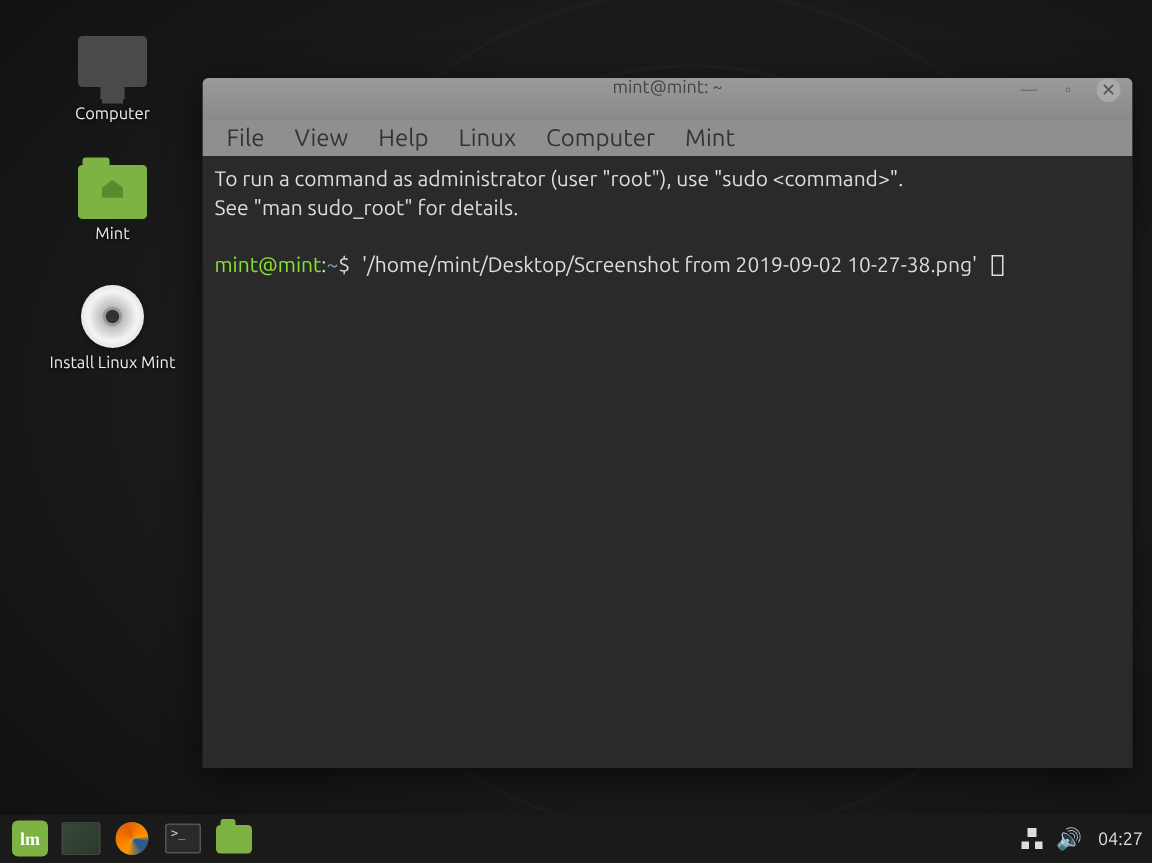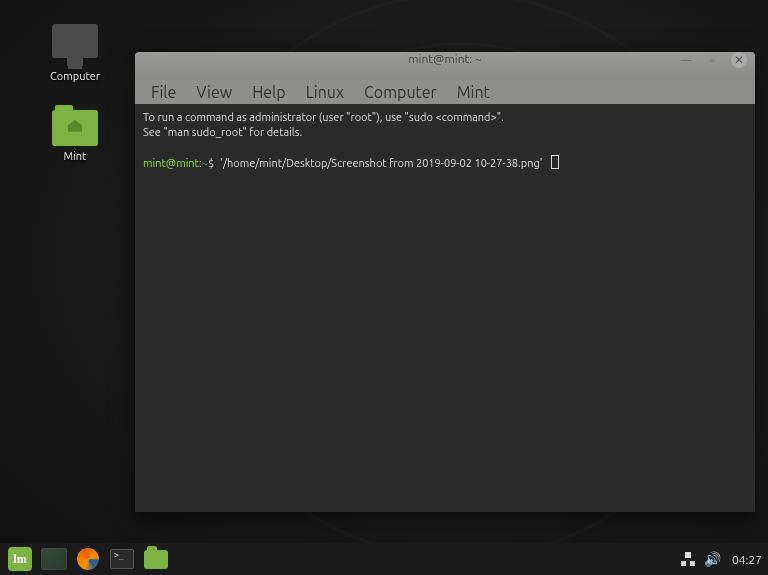--- a/index.html
+++ b/index.html
@@ -24,21 +24,21 @@
 .thumb{width:56px;height:40px;background:#1a1a1a;border:1px solid #555;border-radius:2px;position:relative;overflow:hidden}
 .thumb::before{content:"";position:absolute;top:4px;left:4px;right:10px;height:8px;background:#2a2a2a}
 .thumb::after{content:"";position:absolute;top:16px;left:4px;right:4px;bottom:4px;background:linear-gradient(#3a3a2a,#4a5a2a)}
 .term{position:absolute;top:52px;left:135px;width:620px;height:460px;background:#2e2e2e;border-radius:4px 4px 0 0;box-shadow:0 5px 25px rgba(0,0,0,.6);display:flex;flex-direction:column;overflow:hidden}
 .titlebar{height:28px;background:linear-gradient(#9a9a98,#8a8a88);display:flex;justify-content:center;position:relative;font-size:12px;color:#444}
 .wbtns{position:absolute;right:8px;display:flex;gap:12px;align-items:center}
 .wbtn{width:14px;height:14px;display:flex;align-items:center;justify-content:center;color:#666;cursor:pointer;font-size:11px}
 .wbtn.close{background:#aaa;border-radius:50%;width:16px;height:16px;font-size:12px;color:#555}
 .menubar{height:24px;background:#8f8f8d;display:flex;align-items:center;padding:0 8px;gap:4px;font-size:16px;color:#333}
 .menuitem{padding:2px 8px;cursor:pointer}
-.termbody{flex:1;background:rgba(40,40,40,.55);padding:6px 8px;font-family:"Ubuntu Mono","DejaVu Sans Mono",monospace;font-size:11px;color:#ddd;line-height:1.35;white-space:pre-wrap}
+.termbody{flex:1;background:rgba(40,40,40,.55);padding:6px 8px;font-family:"Ubuntu Mono","DejaVu Sans Mono",monospace;font-size:14px;color:#ddd;line-height:1.35;white-space:pre-wrap}
 .pu{color:#8ae234}.pc{color:#729fcf}.pt{color:#ddd}
 .cursor{display:inline-block;width:8px;height:14px;border:1px solid #ddd;vertical-align:text-bottom;margin-left:2px}
 .panel{position:absolute;bottom:0;left:0;right:0;height:32px;background:#1a1a1a;display:flex;align-items:center;padding:0 6px;gap:6px}
 .pbtn{width:28px;height:26px;display:flex;align-items:center;justify-content:center;border-radius:2px;cursor:pointer}
 .mintlogo{width:24px;height:24px;background:#7cb342;border-radius:4px;display:flex;align-items:center;justify-content:center;color:#fff;font-size:12px;font-weight:bold}
 .mintlogo::before{content:"lm";font-family:serif;font-size:12px}
 .ffox{width:22px;height:22px;border-radius:50%;background:radial-gradient(circle at 35% 35%,#4a90d9 30%,#2e5c8a 32%);position:relative;overflow:hidden}
 .ffox::after{content:"";position:absolute;inset:0;background:conic-gradient(from 140deg,transparent 0deg,#ff9500 60deg,#e66000 200deg,#ff9500 300deg,transparent 320deg);border-radius:50%}
 .termicon{width:24px;height:20px;background:#2a2a2a;border:1px solid #555;border-radius:2px;position:relative}
 .termicon::before{content:">_";position:absolute;top:1px;left:3px;color:#ccc;font-size:8px;font-family:monospace}
@@ -57,20 +57,24 @@
 <div class="desktop">
 
   <div class="icons">
     <div class="dicon">
       <div class="monitor"></div>
       <div class="lbl">Computer</div>
     </div>
     <div class="dicon">
       <div class="folder home"></div>
       <div class="lbl">Mint</div>
+    </div>
+    <div class="dicon">
+      <div class="disc"></div>
+      <div class="lbl">Install Linux Mint</div>
     </div>
   </div>
 
   <div class="term">
     <div class="titlebar">
       <span>mint@mint: ~</span>
       <div class="wbtns">
         <div class="wbtn">―</div>
         <div class="wbtn">▫</div>
         <div class="wbtn close">✕</div>

